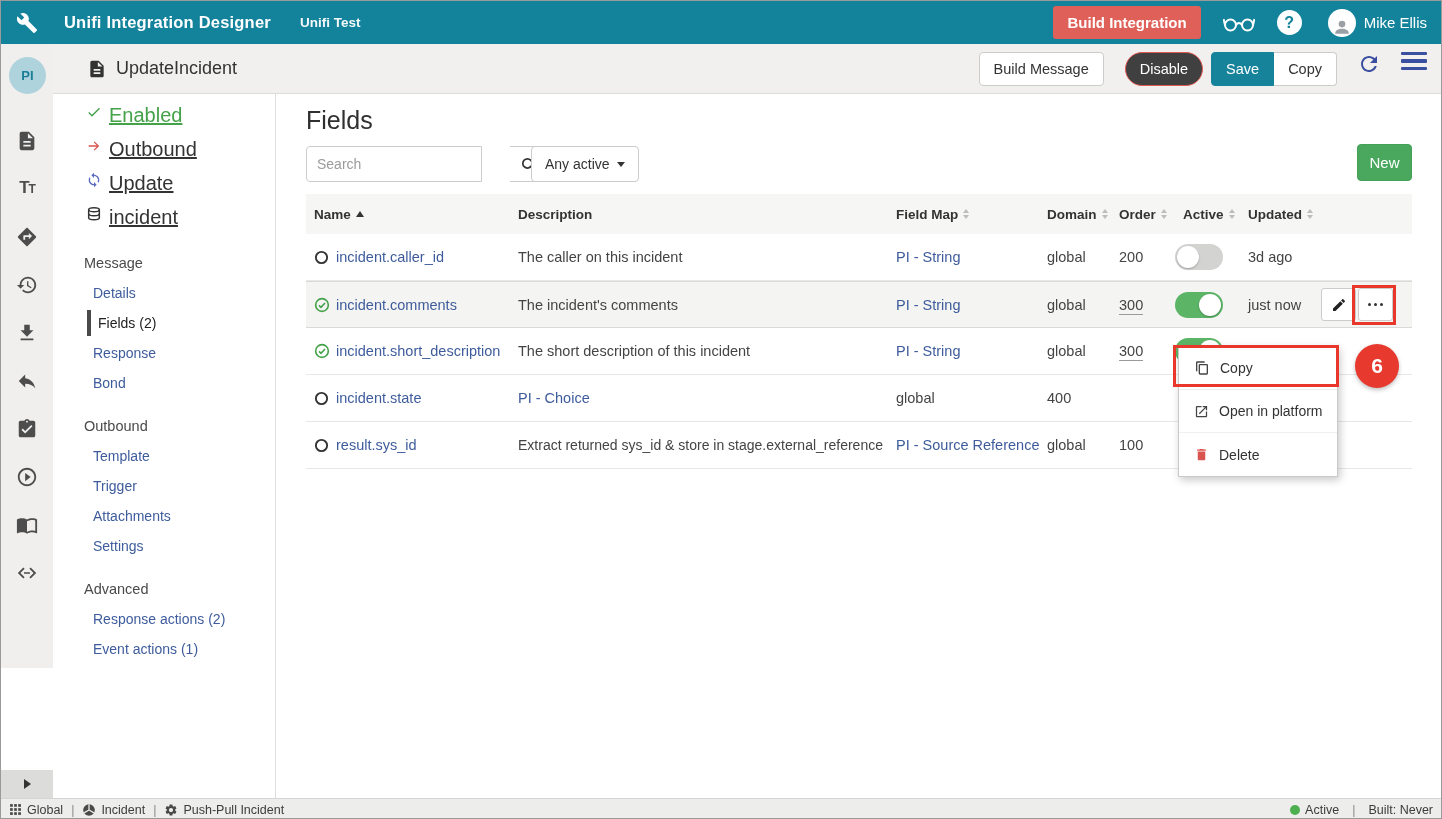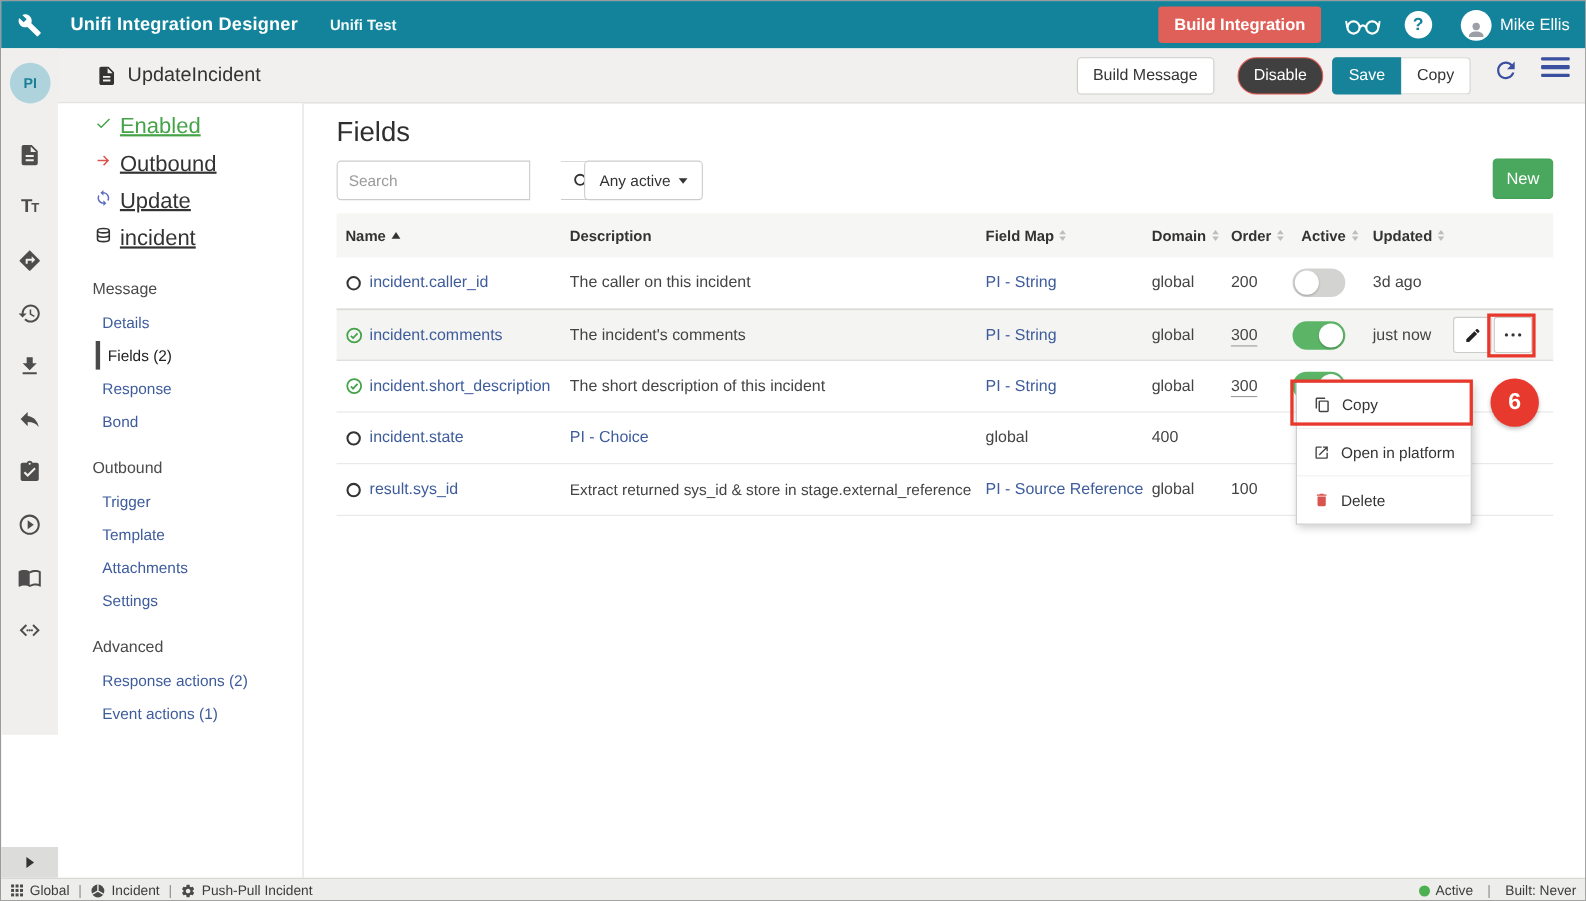--- a/index.html
+++ b/index.html
@@ -268,22 +268,22 @@
     <div class="side-section first">
       <div class="section-title">Message</div>
       <div class="side-link">Details</div>
       <div class="side-link active">Fields (2)</div>
       <div class="side-link">Response</div>
       <div class="side-link">Bond</div>
     </div>
 
     <div class="side-section">
       <div class="section-title">Outbound</div>
+      <div class="side-link">Template</div>
       <div class="side-link">Trigger</div>
-      <div class="side-link">Template</div>
       <div class="side-link">Attachments</div>
       <div class="side-link">Settings</div>
     </div>
 
     <div class="side-section">
       <div class="section-title">Advanced</div>
       <div class="side-link">Response actions (2)</div>
       <div class="side-link">Event actions (1)</div>
     </div>
   </div>

